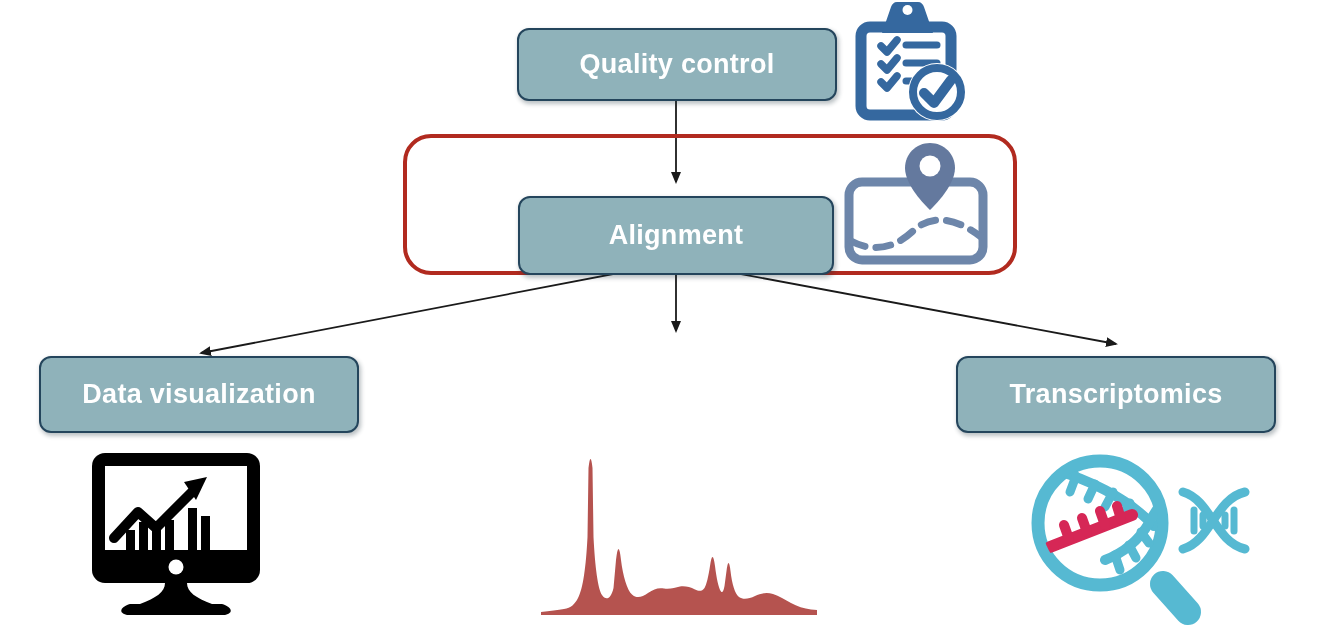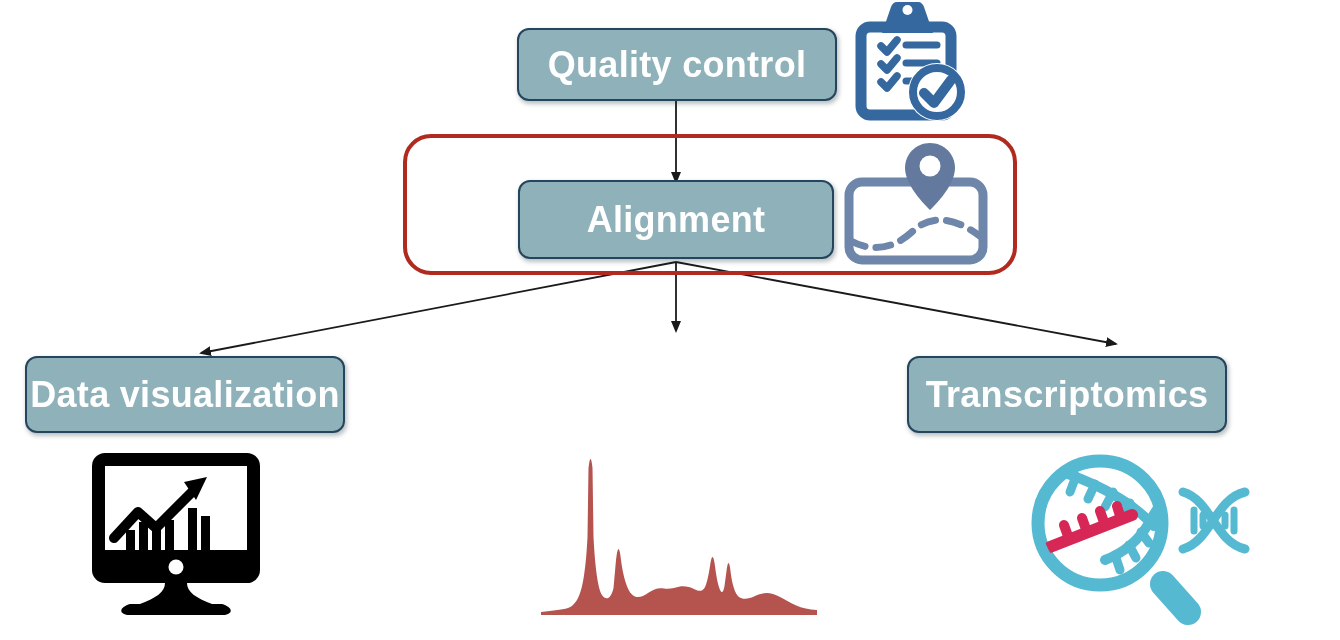--- a/index.html
+++ b/index.html
@@ -18,21 +18,21 @@
     border: 2.5px solid var(--node-border, #24455c);
     border-radius: 12px;
     box-shadow: 1.5px 2.5px 4px rgba(30,50,60,0.30);
     display: flex;
     align-items: center;
     justify-content: center;
     z-index: 3;
   }
   .node-label {
     color: var(--node-text, #ffffff);
-    font-size: 36px;
+    font-size: 27px;
     font-weight: 600;
     letter-spacing: 0.3px;
     white-space: nowrap;
   }
   #highlight {
     position: absolute;
     left: 403px; top: 134px;
     width: 606px; height: 133px;
     border: 4.5px solid var(--highlight-border, #b12a1f);
     border-radius: 28px;
@@ -69,30 +69,30 @@
     <line class="edge" x1="676" y1="262" x2="676" y2="331" marker-end="url(#ah)"></line>
     <line class="edge" x1="676" y1="262" x2="1116" y2="344" marker-end="url(#ah)"></line>
   </svg>
 
   <div id="highlight"></div>
 
   <div class="node" style="left:517px;top:28px;width:316px;height:69px">
     <span class="node-label">Quality control</span>
   </div>
 
-  <div class="node" style="left:518px;top:180px;width:312px;height:75px">
+  <div class="node" style="left:518px;top:196px;width:312px;height:75px">
     <span class="node-label">Alignment</span>
   </div>
 
-  <div class="node" style="left:25px;top:356px;width:316px;height:73px">
+  <div class="node" style="left:39px;top:356px;width:316px;height:73px">
     <span class="node-label">Data visualization</span>
   </div>
 
 
-  <div class="node" style="left:907px;top:356px;width:316px;height:73px">
+  <div class="node" style="left:956px;top:356px;width:316px;height:73px">
     <span class="node-label">Transcriptomics</span>
   </div>
 
   <svg class="icon" style="left:845px;top:0px" width="125" height="122" viewBox="0 0 125 122">
     <rect x="16" y="27" width="90" height="88" rx="9" fill="none" class="s-clip" stroke-width="11"></rect>
     <path class="f-clip" d="M52,2 L73,2 C76,2 78,4 79,7 L88,33 L37,33 L46,7 C47,4 49,2 52,2 Z"></path>
     <circle cx="62.5" cy="10" r="5" fill="#ffffff"></circle>
     <polyline points="36,46 42,52 52,40" fill="none" class="s-clip" stroke-width="7.5" stroke-linecap="round" stroke-linejoin="round"></polyline>
     <polyline points="36,64 42,70 52,58" fill="none" class="s-clip" stroke-width="7.5" stroke-linecap="round" stroke-linejoin="round"></polyline>
     <polyline points="36,82 42,88 52,76" fill="none" class="s-clip" stroke-width="7.5" stroke-linecap="round" stroke-linejoin="round"></polyline>

